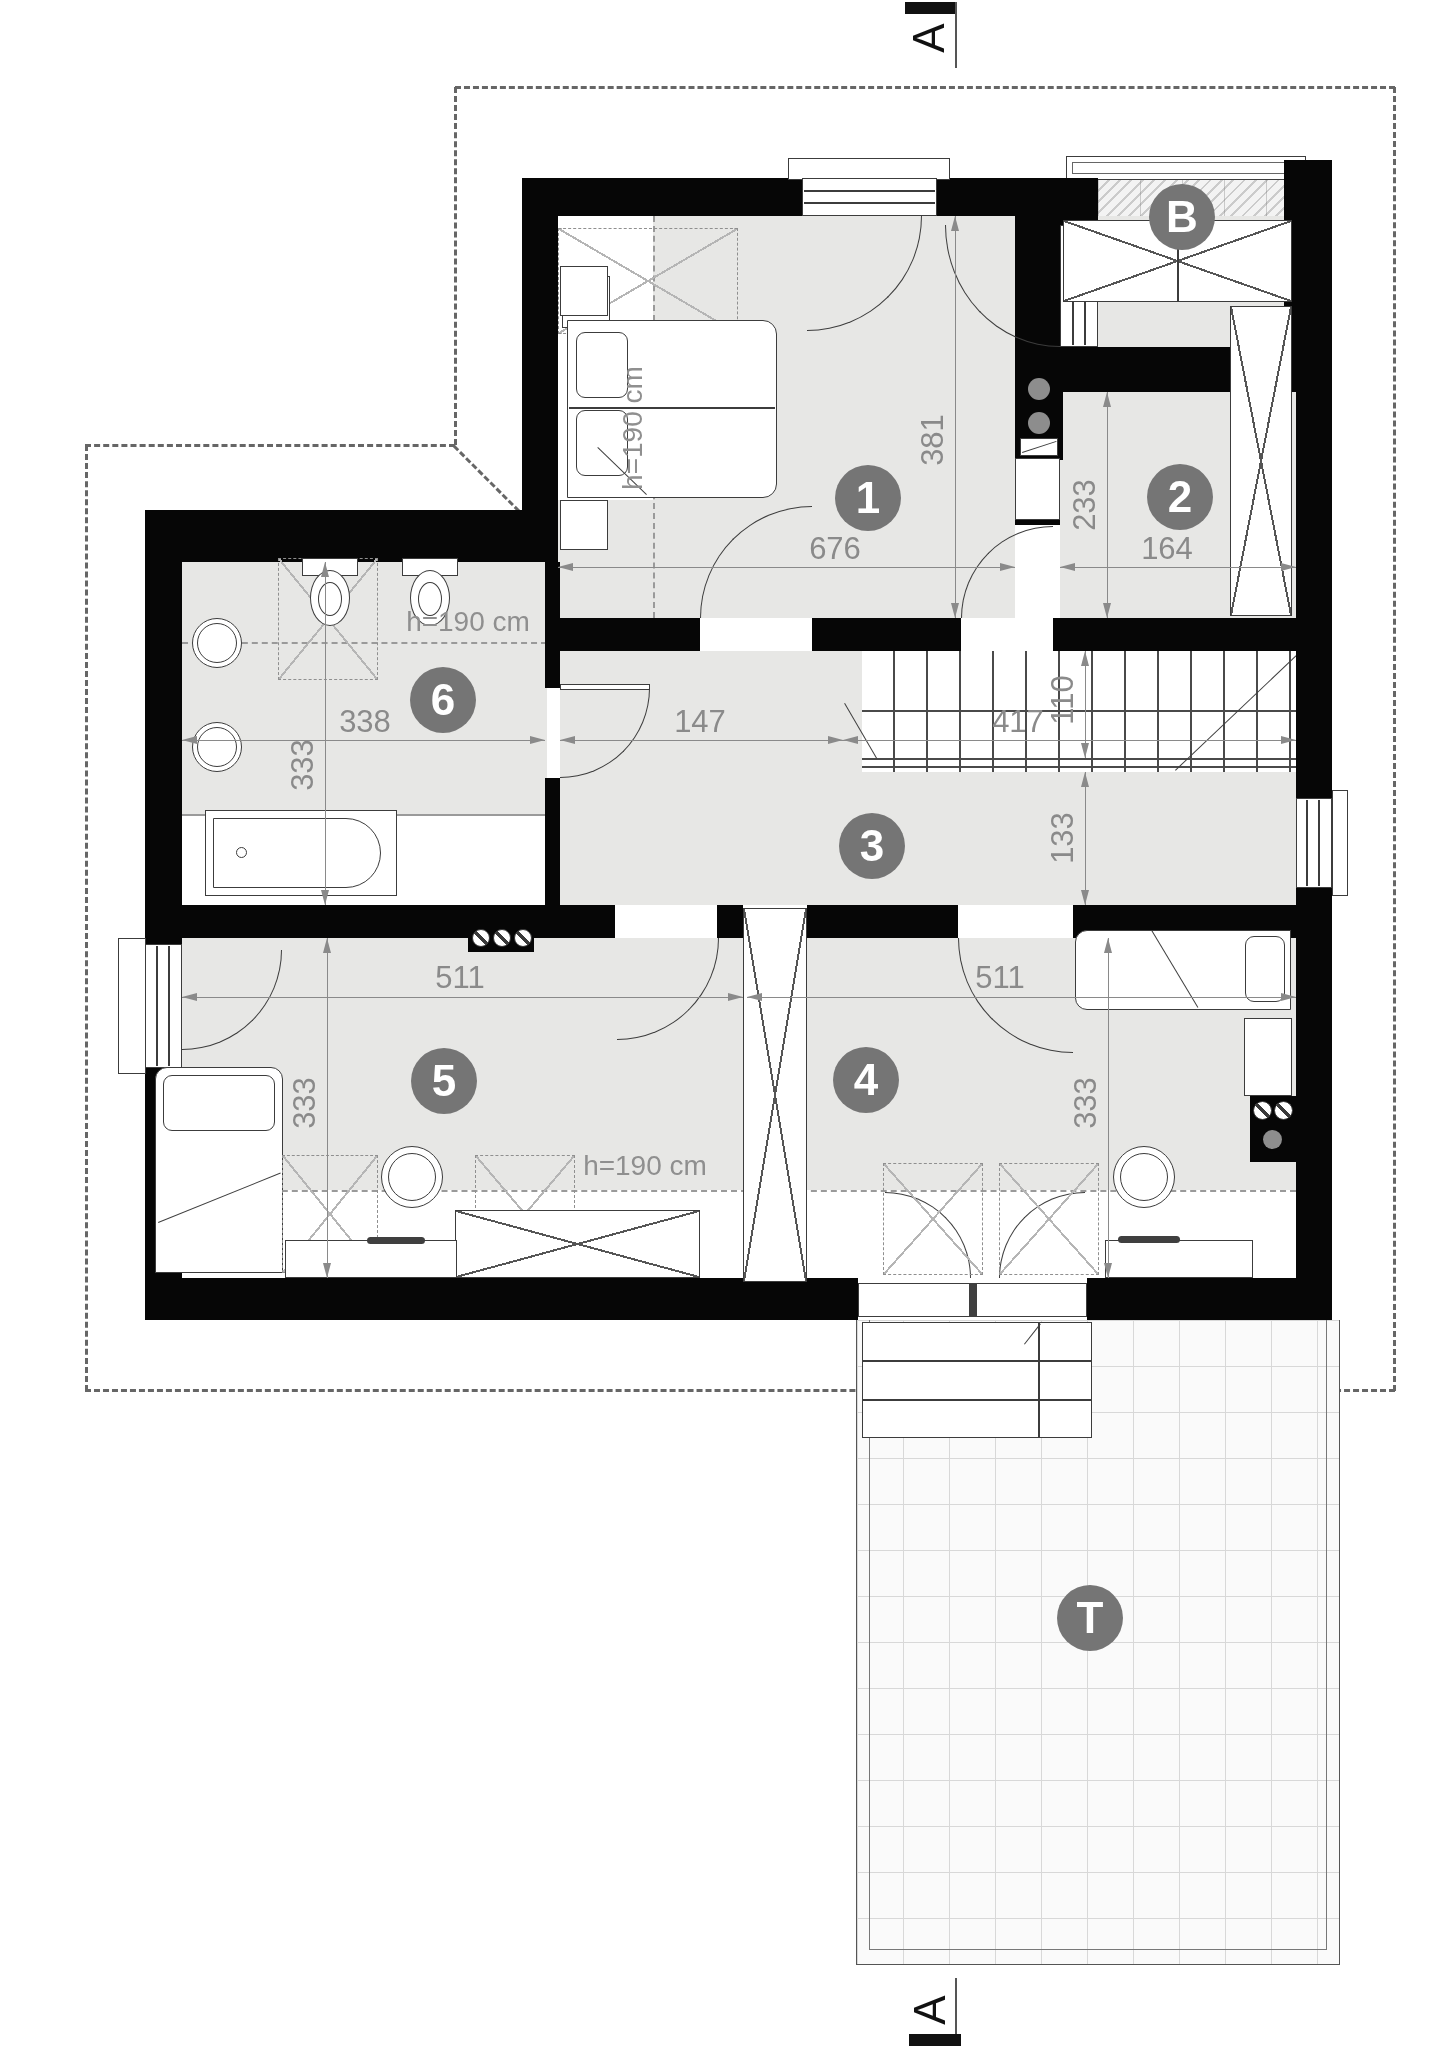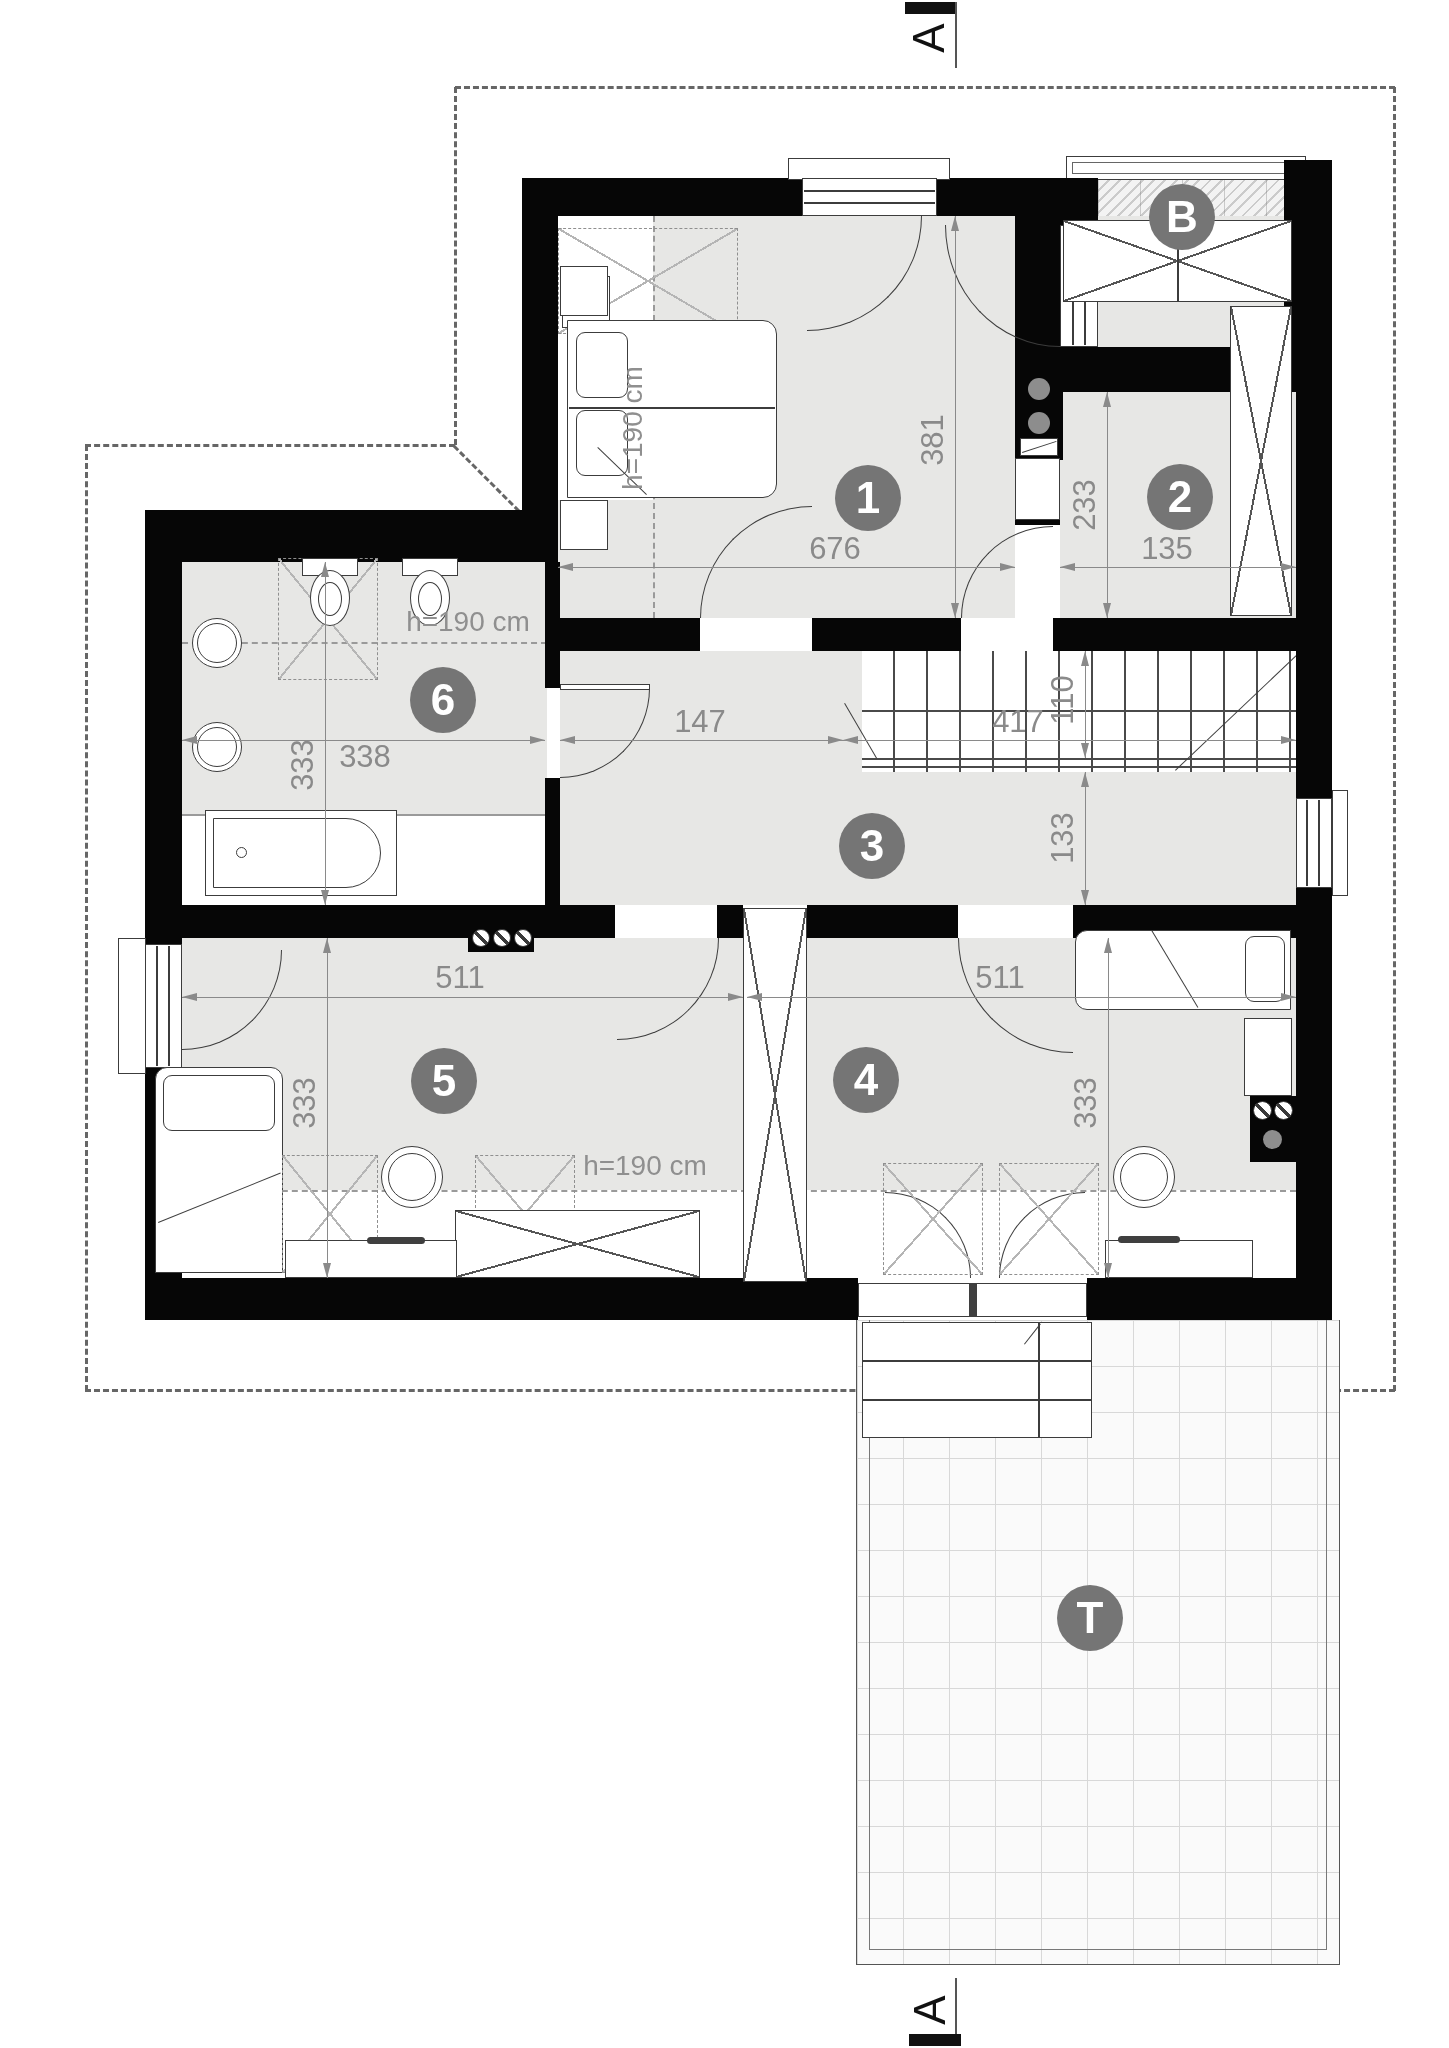--- a/index.html
+++ b/index.html
@@ -239,42 +239,42 @@
   <div class="out" style="left:862px;top:1322px;width:230px;height:116px;"></div>
   <div class="thin" style="left:863px;top:1360px;width:228px;height:2px;background:#3c3c3c;"></div>
   <div class="thin" style="left:863px;top:1399px;width:228px;height:2px;background:#3c3c3c;"></div>
   <div class="thin" style="left:1038px;top:1323px;width:2px;height:114px;background:#3c3c3c;"></div>
   <div class="rline" style="left:1024px;top:1344px;width:26px;transform:rotate(-52deg);"></div>
 
   <div class="dimh" style="left:558px;top:567px;width:457px;"></div>
   <span class="dlab" style="left:835px;top:549px;">676</span>
 
   <div class="dimh" style="left:1060px;top:567px;width:236px;"></div>
-  <span class="dlab" style="left:1167px;top:549px;">135</span>
+  <span class="dlab" style="left:1167px;top:549px;">164</span>
 
   <div class="dimv" style="left:955px;top:216px;height:402px;"></div>
   <span class="dlab vrot" style="left:933px;top:440px;">381</span>
 
   <div class="dimv" style="left:1107px;top:392px;height:226px;"></div>
   <span class="dlab vrot" style="left:1085px;top:505px;">233</span>
 
   <div class="dimh" style="left:560px;top:740px;width:283px;"></div>
   <span class="dlab" style="left:700px;top:722px;">147</span>
 
   <div class="dimh" style="left:843px;top:740px;width:453px;"></div>
   <span class="dlab" style="left:1018px;top:722px;">417</span>
 
   <div class="dimv" style="left:1085px;top:651px;height:107px;"></div>
   <span class="dlab vrot" style="left:1063px;top:700px;">110</span>
 
   <div class="dimv" style="left:1085px;top:772px;height:133px;"></div>
   <span class="dlab vrot" style="left:1063px;top:838px;">133</span>
 
   <div class="dimh" style="left:182px;top:740px;width:363px;"></div>
-  <span class="dlab" style="left:365px;top:757px;">338</span>
+  <span class="dlab" style="left:365px;top:722px;">338</span>
 
   <div class="dimv" style="left:325px;top:562px;height:343px;"></div>
   <span class="dlab vrot" style="left:303px;top:765px;">333</span>
 
   <div class="dimh" style="left:182px;top:997px;width:561px;"></div>
   <span class="dlab" style="left:460px;top:978px;">511</span>
 
   <div class="dimh" style="left:747px;top:997px;width:549px;"></div>
   <span class="dlab" style="left:1000px;top:978px;">511</span>
 

